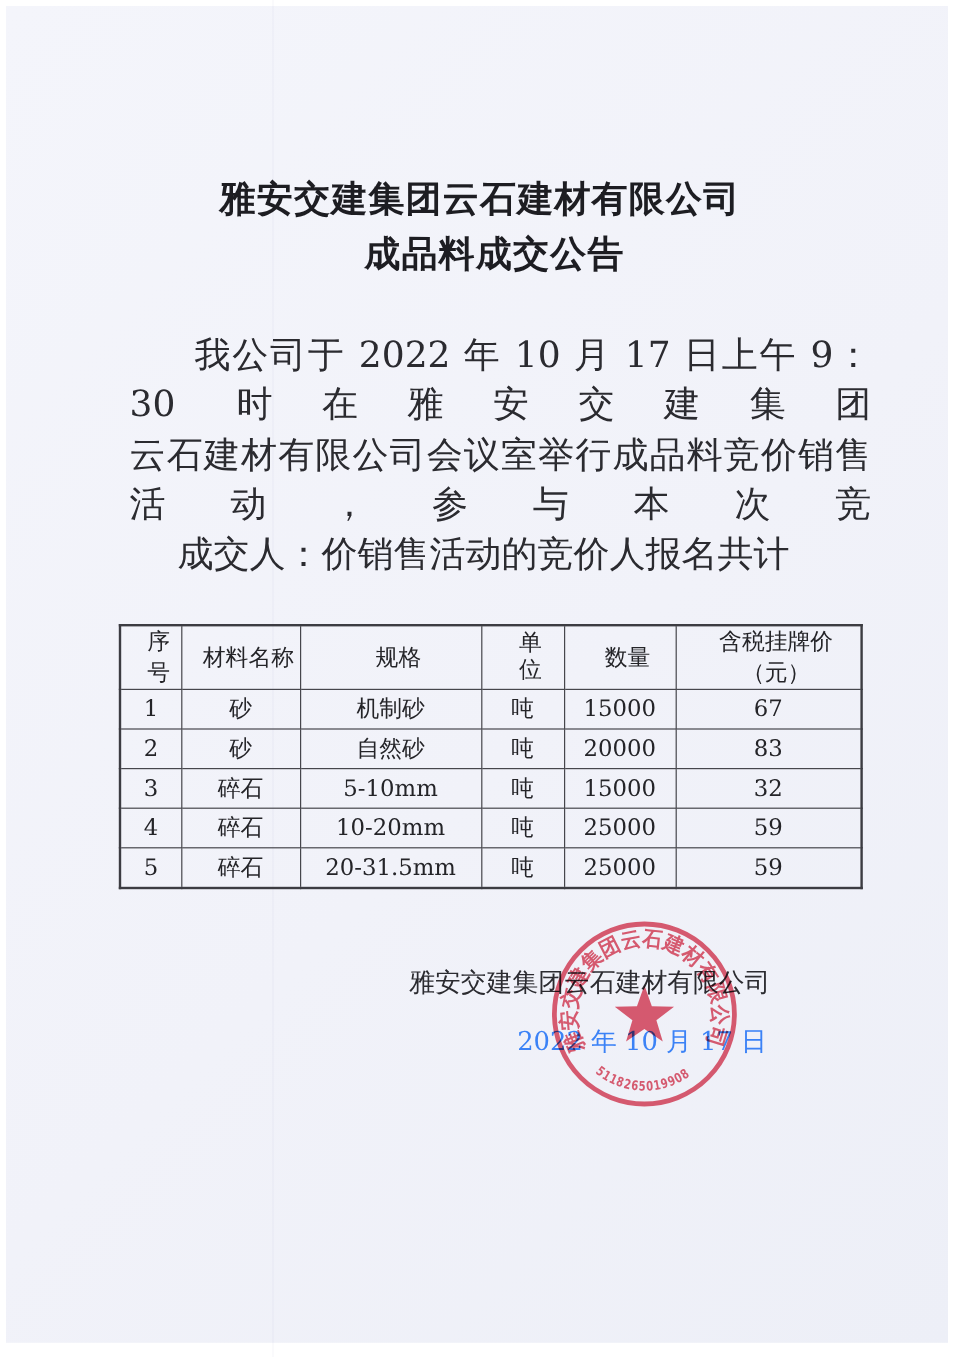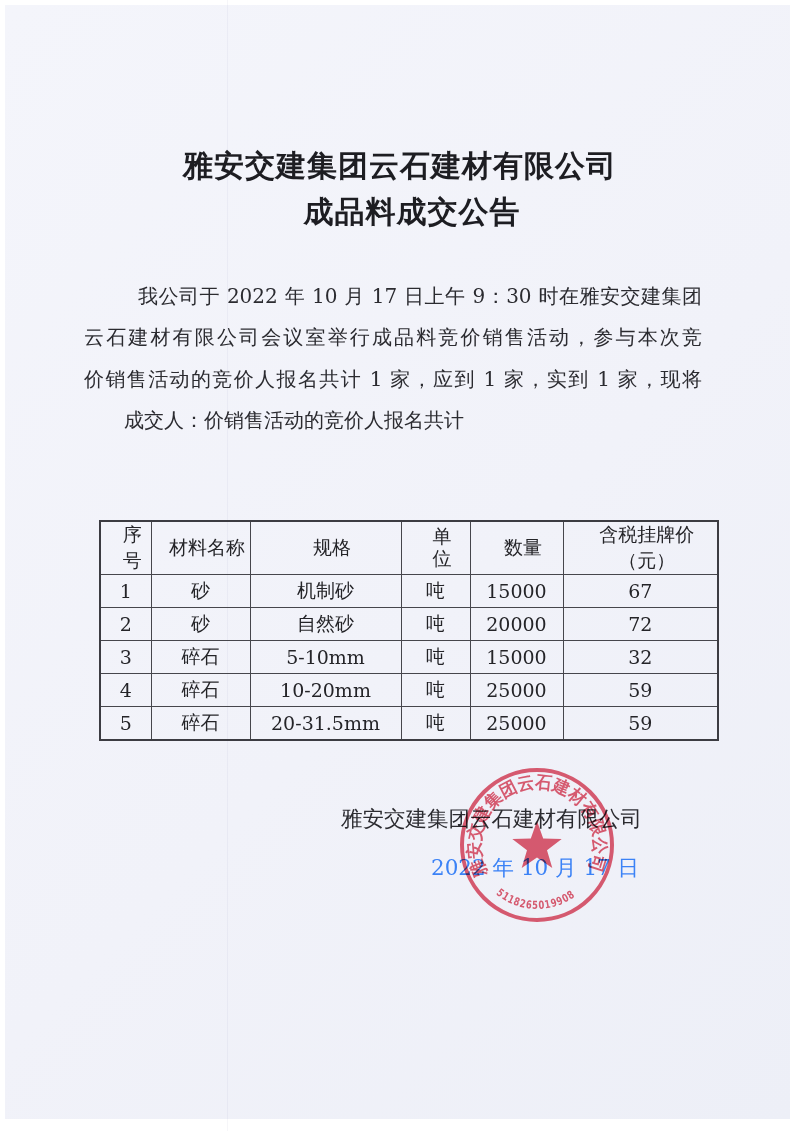--- a/index.html
+++ b/index.html
@@ -20,22 +20,22 @@
     background:rgba(80,80,130,0.05);
   }
   .title{
     position:absolute;left:0;width:100%;
     text-align:center;font-weight:bold;font-size:30px;
     color:#1d1d22;letter-spacing:1px;
   }
   .title-l1{top:146px;}
   .title-l2{top:192px;margin-left:12px;}
   .body-text{
-    position:absolute;left:84px;top:276px;width:618px;
-    font-size:20px;line-height:41.4px;
+    position:absolute;left:108px;top:276px;width:618px;
+    font-size:30px;line-height:41.4px;
     color:#2b2b30;
   }
   .line{white-space:nowrap;}
   .line.fill{white-space:normal;text-align:justify;text-align-last:justify;}
   .indent-first{text-indent:54px;}
   .indent-sub{padding-left:40px;}
   .deal-table{
     position:absolute;left:99px;top:520px;width:618px;
     border-collapse:collapse;table-layout:fixed;
     font-size:19px;color:#242428;
@@ -73,21 +73,20 @@
 <div class="page">
   <div class="paper"></div>
   <div class="fold-line"></div>
 
   <div class="title title-l1">雅安交建集团云石建材有限公司</div>
   <div class="title title-l2">成品料成交公告</div>
 
   <div class="body-text">
     <div class="line fill indent-first">我公司于 2022 年 10 月 17 日上午 9：30 时在雅安交建集团</div>
     <div class="line fill">云石建材有限公司会议室举行成品料竞价销售活动，参与本次竞</div>
-    <div class="line fill">价销售活动的竞价人报名共计 1 家，应到 1 家，实到 1 家，现将</div>
     <div class="line indent-sub">成交人：价销售活动的竞价人报名共计</div>
   </div>
 
   <table class="deal-table">
     <colgroup>
       <col style="width:51px">
         <col style="width:99px">
         <col style="width:151px">
       <col style="width:69px">
         <col style="width:93px">
@@ -113,21 +112,21 @@
         <td>吨</td>
         <td>15000</td>
         <td>67</td>
       </tr>
       <tr>
         <td>2</td>
         <td>砂</td>
         <td>自然砂</td>
         <td>吨</td>
         <td>20000</td>
-        <td>72</td>
+        <td>83</td>
       </tr>
       <tr>
         <td>3</td>
         <td>碎石</td>
         <td>5-10mm</td>
         <td>吨</td>
         <td>15000</td>
         <td>32</td>
       </tr>
       <tr>

